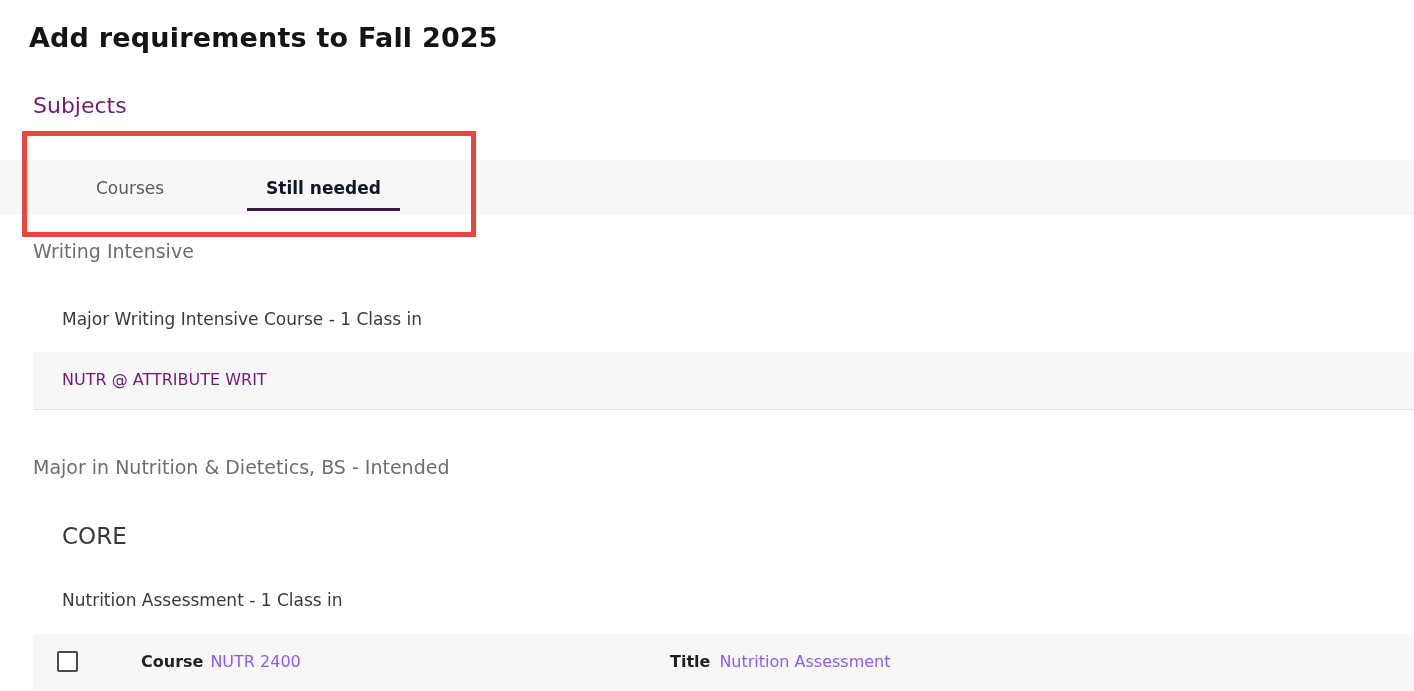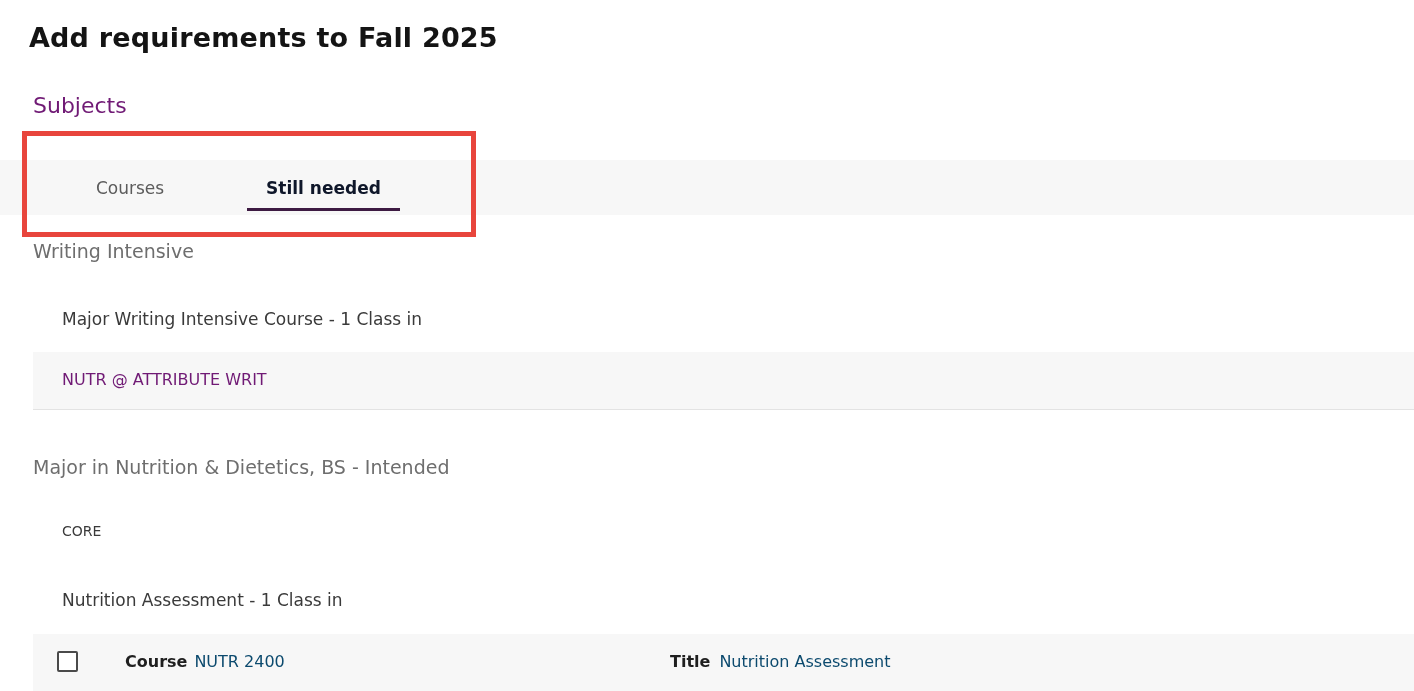--- a/index.html
+++ b/index.html
@@ -103,21 +103,21 @@
   .req-line {
     position: absolute;
     left: 62px;
     font-size: 17px;
     color: #3a3a3a;
     white-space: nowrap;
   }
   .sub-heading {
     position: absolute;
     left: 62px;
-    font-size: 14px;
+    font-size: 23px;
     color: #3a3a3a;
     white-space: nowrap;
   }
 
   .shade-row {
     position: absolute;
     left: 33px;
     width: 1381px;
     background: #f7f7f7;
     border-bottom: 1px solid #e3e3e3;
@@ -154,30 +154,30 @@
     cursor: pointer;
   }
   .cell {
     position: absolute;
     top: 18px;
     display: flex;
     align-items: baseline;
     gap: 9px;
     white-space: nowrap;
   }
-  .cell.course-cell { left: 92px; gap: 7px; }
+  .cell.course-cell { left: 108px; gap: 7px; }
   .cell.title-cell  { left: 637px; }
   .cell-label {
     font-size: 16px;
     font-weight: bold;
     color: #1f1f1f;
   }
   .cell-value {
     font-size: 16px;
-    color: #0c4a6e;
+    color: #8b5cf6;
   }
 </style>
 </head>
 <body>
 
 <div class="page-title">Add requirements to Fall 2025</div>
 
 <div class="section-label">Subjects</div>
 
 <div class="tabbar">

